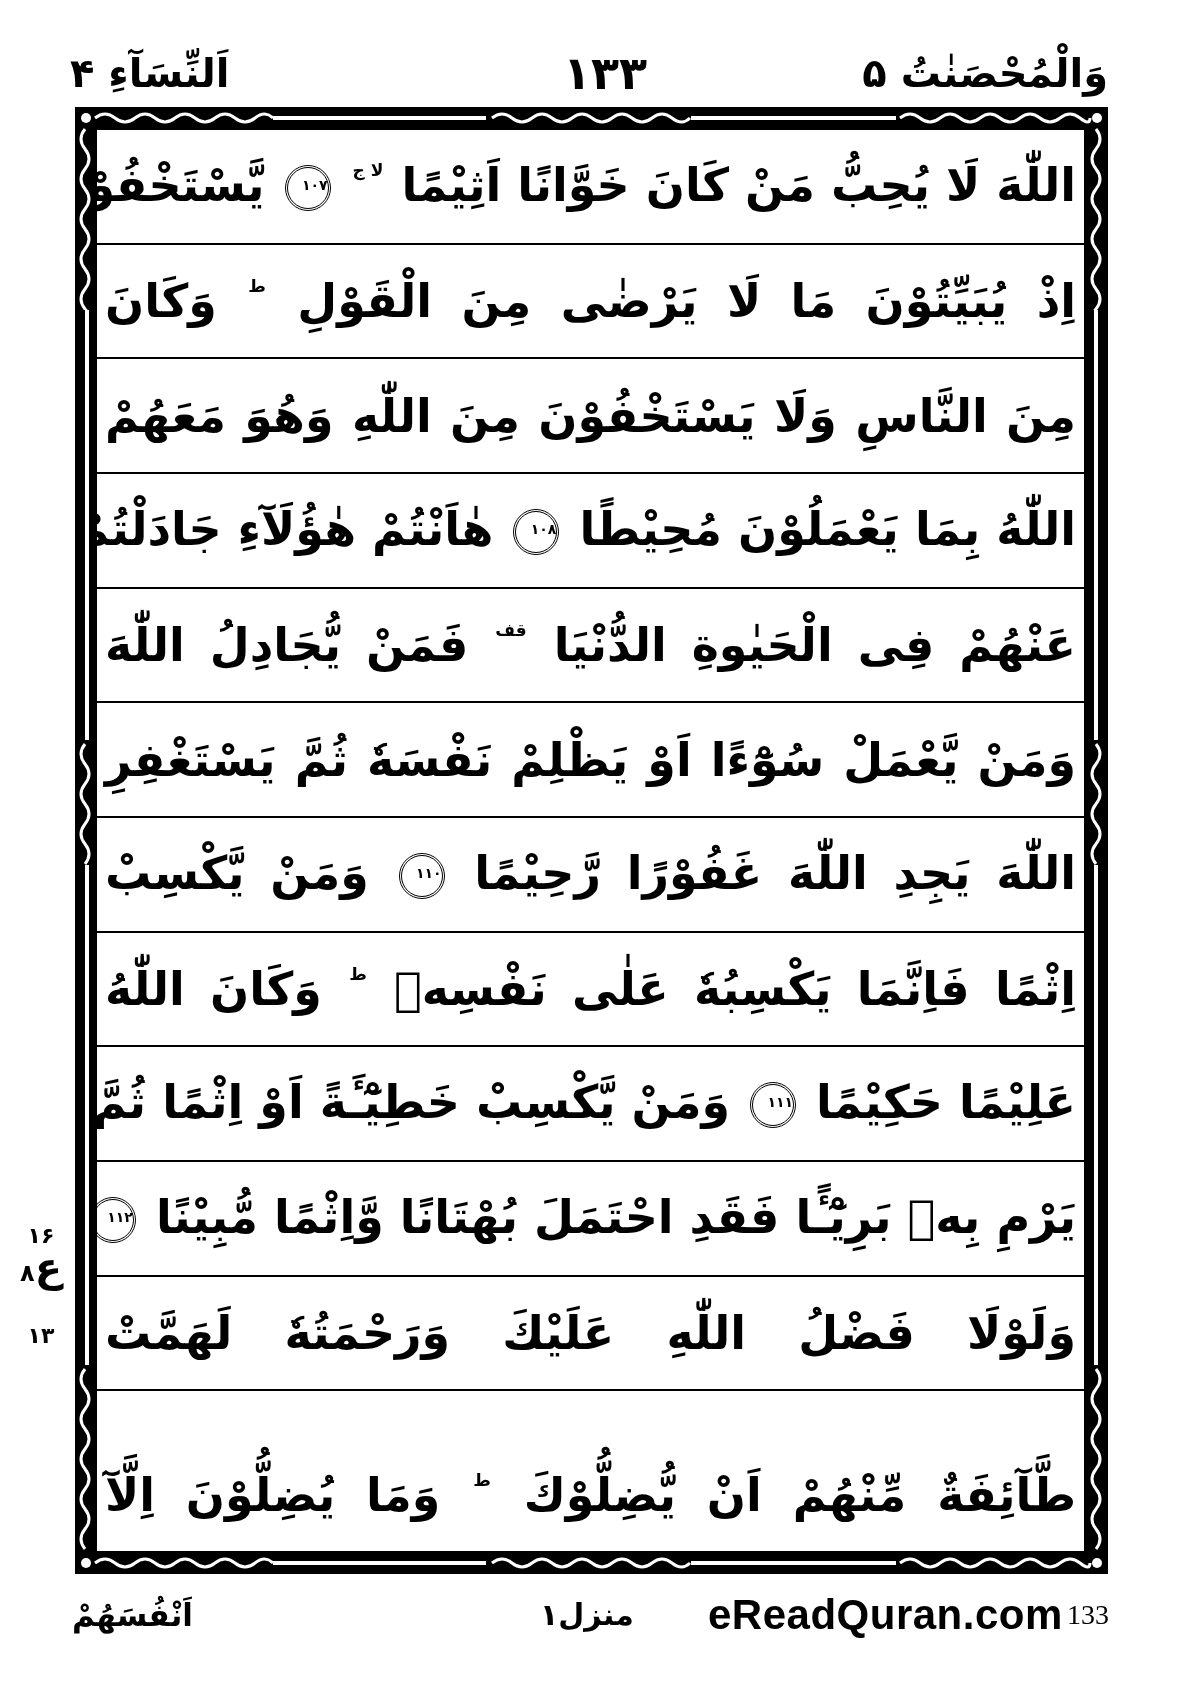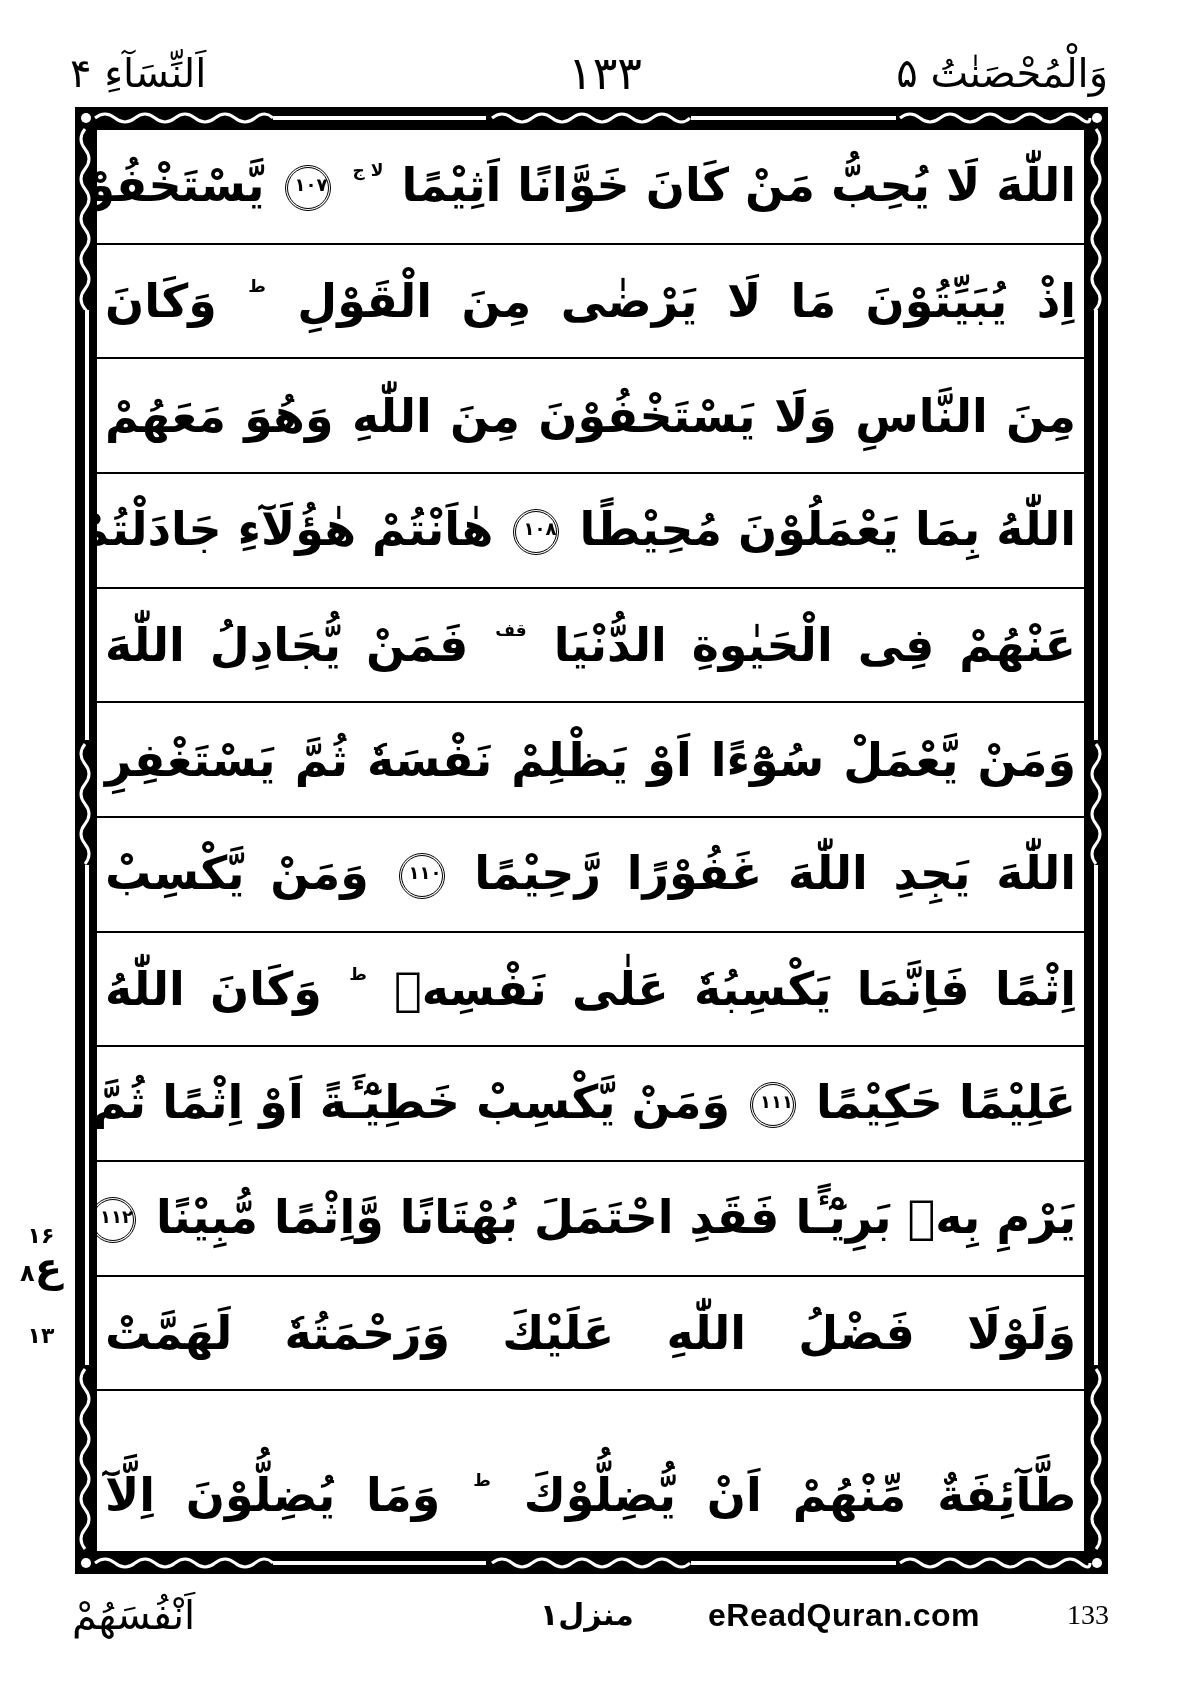--- a/index.html
+++ b/index.html
@@ -1,19 +1,19 @@
 <!DOCTYPE html>
 <html><head>
 <meta charset="utf-8">
 <style>
   html, body { margin:0; padding:0; background:#ffffff; }
   body { width:1190px; height:1684px; position:relative; overflow:hidden;
          font-family:"DejaVu Sans", sans-serif; color:#000; }
 
-  .hdr { position:absolute; top:48px; height:50px; font-size:40px; font-weight:normal;
+  .hdr { position:absolute; top:48px; height:50px; font-size:40px; font-weight:bold;
          line-height:50px; direction:rtl; white-space:nowrap; }
   .hdr-juz  { right:82px; }
   .hdr-page { left:0; right:0; text-align:center; direction:ltr; font-size:46px;padding-left:20px; }
   .hdr-surah{ left:70px; }
 
   
   .frame { position:absolute; left:75px; top:107px; width:1033px; height:1467px;
            background:#000; box-sizing:border-box; }
   .stripe { position:absolute; background:#fff; }
   .orn { position:absolute; background:#000; overflow:hidden; }
@@ -23,35 +23,35 @@
 
   .rows { position:absolute; inset:0; display:flex; flex-direction:column; }
   .row { flex:1 1 0; border-bottom:2px solid #000; display:flex; align-items:center;
          justify-content:space-between; padding:0 8px; box-sizing:border-box;
          direction:rtl; overflow:hidden; }
   .row:last-child { border-bottom:none;margin-top:47px; }
   .ayah-text { font-family:"DejaVu Sans", sans-serif; font-weight:bold; font-size:46px;
                line-height:1; white-space:nowrap; text-align:justify; width:100%;
                text-align-last:justify; }
   .ayah-mark { display:inline-block; width:40px; height:40px; border-radius:50%;
-               border:3px double #000; font-size:18px; font-weight:bold; line-height:34px;
+               border:3px double #000; font-size:14px; font-weight:bold; line-height:34px;
                text-align:center; vertical-align:middle; margin:0 4px; direction:rtl; }
   .waqf { font-size:17px; vertical-align:top; margin:0 2px; }
 
   .ruku { position:absolute; left:19px; top:1225px; width:44px; text-align:center;
           font-weight:bold; line-height:1; }
   .ruku .n1 { font-size:22px; }
   .ruku .sym { font-size:40px; }
   .ruku .n2 { font-size:22px;margin-top:38px; }
 
   .foot { position:absolute; top:1590px; height:50px; line-height:50px; white-space:nowrap; }
-  .foot-catch { left:72px; font-size:40px; font-weight:normal; direction:rtl; }
+  .foot-catch { left:72px; font-size:31px; font-weight:bold; direction:rtl; }
   .foot-manzil { left:540px; font-size:30px; font-weight:bold; direction:rtl; }
   .foot-site { left:708px; font-family:"Liberation Sans", sans-serif; font-weight:bold;
-               font-size:32px; letter-spacing:0.5px; }
+               font-size:42px; letter-spacing:0.5px; }
   .foot-num { left:1067px; font-family:"Liberation Serif", serif; font-size:28px; }
 </style>
 </head>
 <body>
 
 <div class="hdr hdr-juz">وَالْمُحْصَنٰتُ ۵</div>
 <div class="hdr hdr-page">۱۳۳</div>
 <div class="hdr hdr-surah">اَلنِّسَآءِ ۴</div>
 
 <div class="frame">

